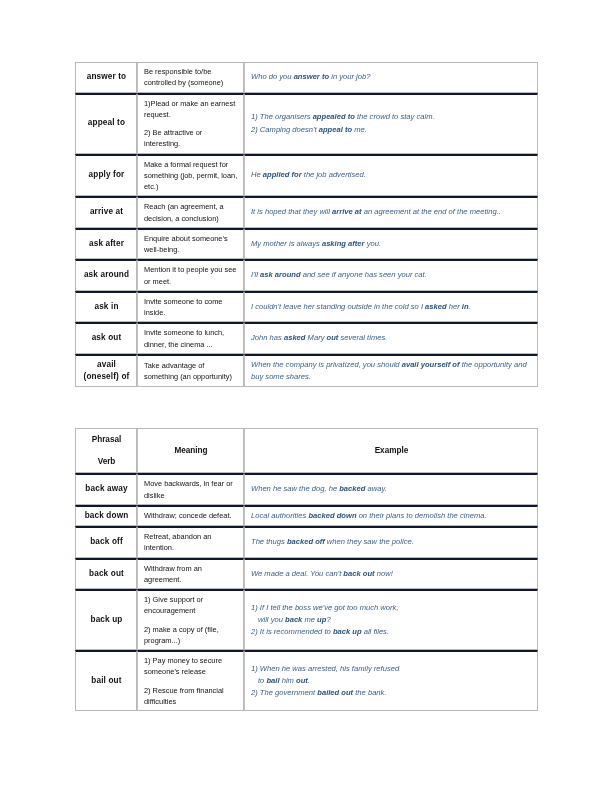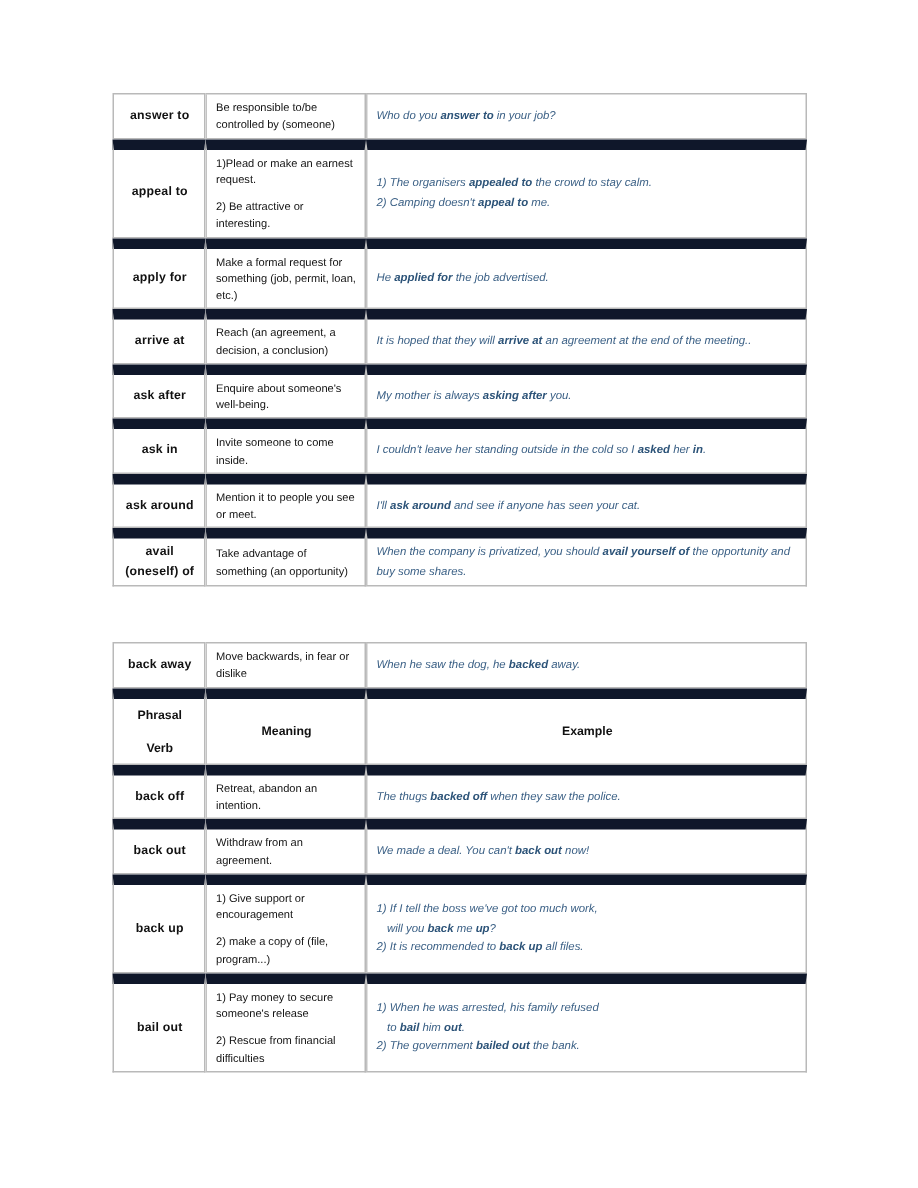--- a/index.html
+++ b/index.html
@@ -41,21 +41,21 @@
   .pv-table td, .pv-table th {
     border: 1px solid #b9b9b9;
     vertical-align: middle;
     padding: 3px 5px 3px 6px;
     box-sizing: border-box;
     background: #ffffff;
   }
 
   
   .pv-table td + td, .pv-table th + th { border-left: 1px solid #c3c3c3; }
-  .pv-table tr + tr td, .pv-table tr + tr th { border-top: 7px solid #0f172a; }
+  .pv-table tr + tr td, .pv-table tr + tr th { border-top: 2px solid #0f172a; }
 
   .cell-verb {
     text-align: center;
     font-size: 8.2px;
     font-weight: bold;
     color: #111111;
     letter-spacing: 0.15px;
     line-height: 1.5;
   }
   .cell-meaning {
@@ -157,38 +157,49 @@
           </td>
           <td class="cell-meaning">
             <span class="lineblock">Enquire about someone's well-being.</span>
           </td>
           <td class="cell-example">
             <span class="lineblock">My mother is always <b>asking after</b> you.</span>
           </td>
         </tr>
         <tr>
           <td class="cell-verb">
+            <span class="lineblock">ask around</span>
+          </td>
+          <td class="cell-meaning">
+            <span class="lineblock">Mention it to people you see or meet.</span>
+          </td>
+          <td class="cell-example">
+            <span class="lineblock">I'll <b>ask around</b> and see if anyone has seen your cat.</span>
+          </td>
+        </tr>
+        <tr>
+          <td class="cell-verb">
             <span class="lineblock">ask in</span>
           </td>
           <td class="cell-meaning">
             <span class="lineblock">Invite someone to come inside.</span>
           </td>
           <td class="cell-example">
             <span class="lineblock">I couldn't leave her standing outside in the cold so I <b>asked</b> her <b>in</b>.</span>
           </td>
         </tr>
         <tr>
           <td class="cell-verb">
-            <span class="lineblock">ask around</span>
-          </td>
-          <td class="cell-meaning">
-            <span class="lineblock">Mention it to people you see or meet.</span>
-          </td>
-          <td class="cell-example">
-            <span class="lineblock">I'll <b>ask around</b> and see if anyone has seen your cat.</span>
+            <span class="lineblock">ask out</span>
+          </td>
+          <td class="cell-meaning">
+            <span class="lineblock">Invite someone to lunch, dinner, the cinema ...</span>
+          </td>
+          <td class="cell-example">
+            <span class="lineblock">John has <b>asked</b> Mary <b>out</b> several times.</span>
           </td>
         </tr>
         <tr>
           <td class="cell-verb">
             <span class="lineblock">avail</span>
             <span class="lineblock">(oneself) of</span>
           </td>
           <td class="cell-meaning">
             <span class="lineblock">Take advantage of something (an opportunity)</span>
           </td>
@@ -200,41 +211,52 @@
   </table>
 
   <table class="pv-table" id="table-two">
     <colgroup>
       <col class="c-verb">
         <col class="c-meaning">
         <col class="c-example">
     </colgroup>
     <tbody>
         <tr>
-          <td class="cell-verb">
-            <span class="lineblock">back away</span>
-          </td>
-          <td class="cell-meaning">
-            <span class="lineblock">Move backwards, in fear or dislike</span>
-          </td>
-          <td class="cell-example">
-            <span class="lineblock">When he saw the dog, he <b>backed</b> away.</span>
-          </td>
-        </tr>
-        <tr>
           <th class="hdr">
             <span class="lineblock ">Phrasal</span>
             <span class="gap"></span>
             <span class="lineblock ">Verb</span>
           </th>
           <th class="hdr">Meaning</th>
           <th class="hdr">Example</th>
         </tr>
         <tr>
           <td class="cell-verb">
+            <span class="lineblock">back away</span>
+          </td>
+          <td class="cell-meaning">
+            <span class="lineblock">Move backwards, in fear or dislike</span>
+          </td>
+          <td class="cell-example">
+            <span class="lineblock">When he saw the dog, he <b>backed</b> away.</span>
+          </td>
+        </tr>
+        <tr>
+          <td class="cell-verb">
+            <span class="lineblock">back down</span>
+          </td>
+          <td class="cell-meaning">
+            <span class="lineblock">Withdraw; concede defeat.</span>
+          </td>
+          <td class="cell-example">
+            <span class="lineblock">Local authorities <b>backed down</b> on their plans to demolish the cinema.</span>
+          </td>
+        </tr>
+        <tr>
+          <td class="cell-verb">
             <span class="lineblock">back off</span>
           </td>
           <td class="cell-meaning">
             <span class="lineblock">Retreat, abandon an intention.</span>
           </td>
           <td class="cell-example">
             <span class="lineblock">The thugs <b>backed off</b> when they saw the police.</span>
           </td>
         </tr>
         <tr>

